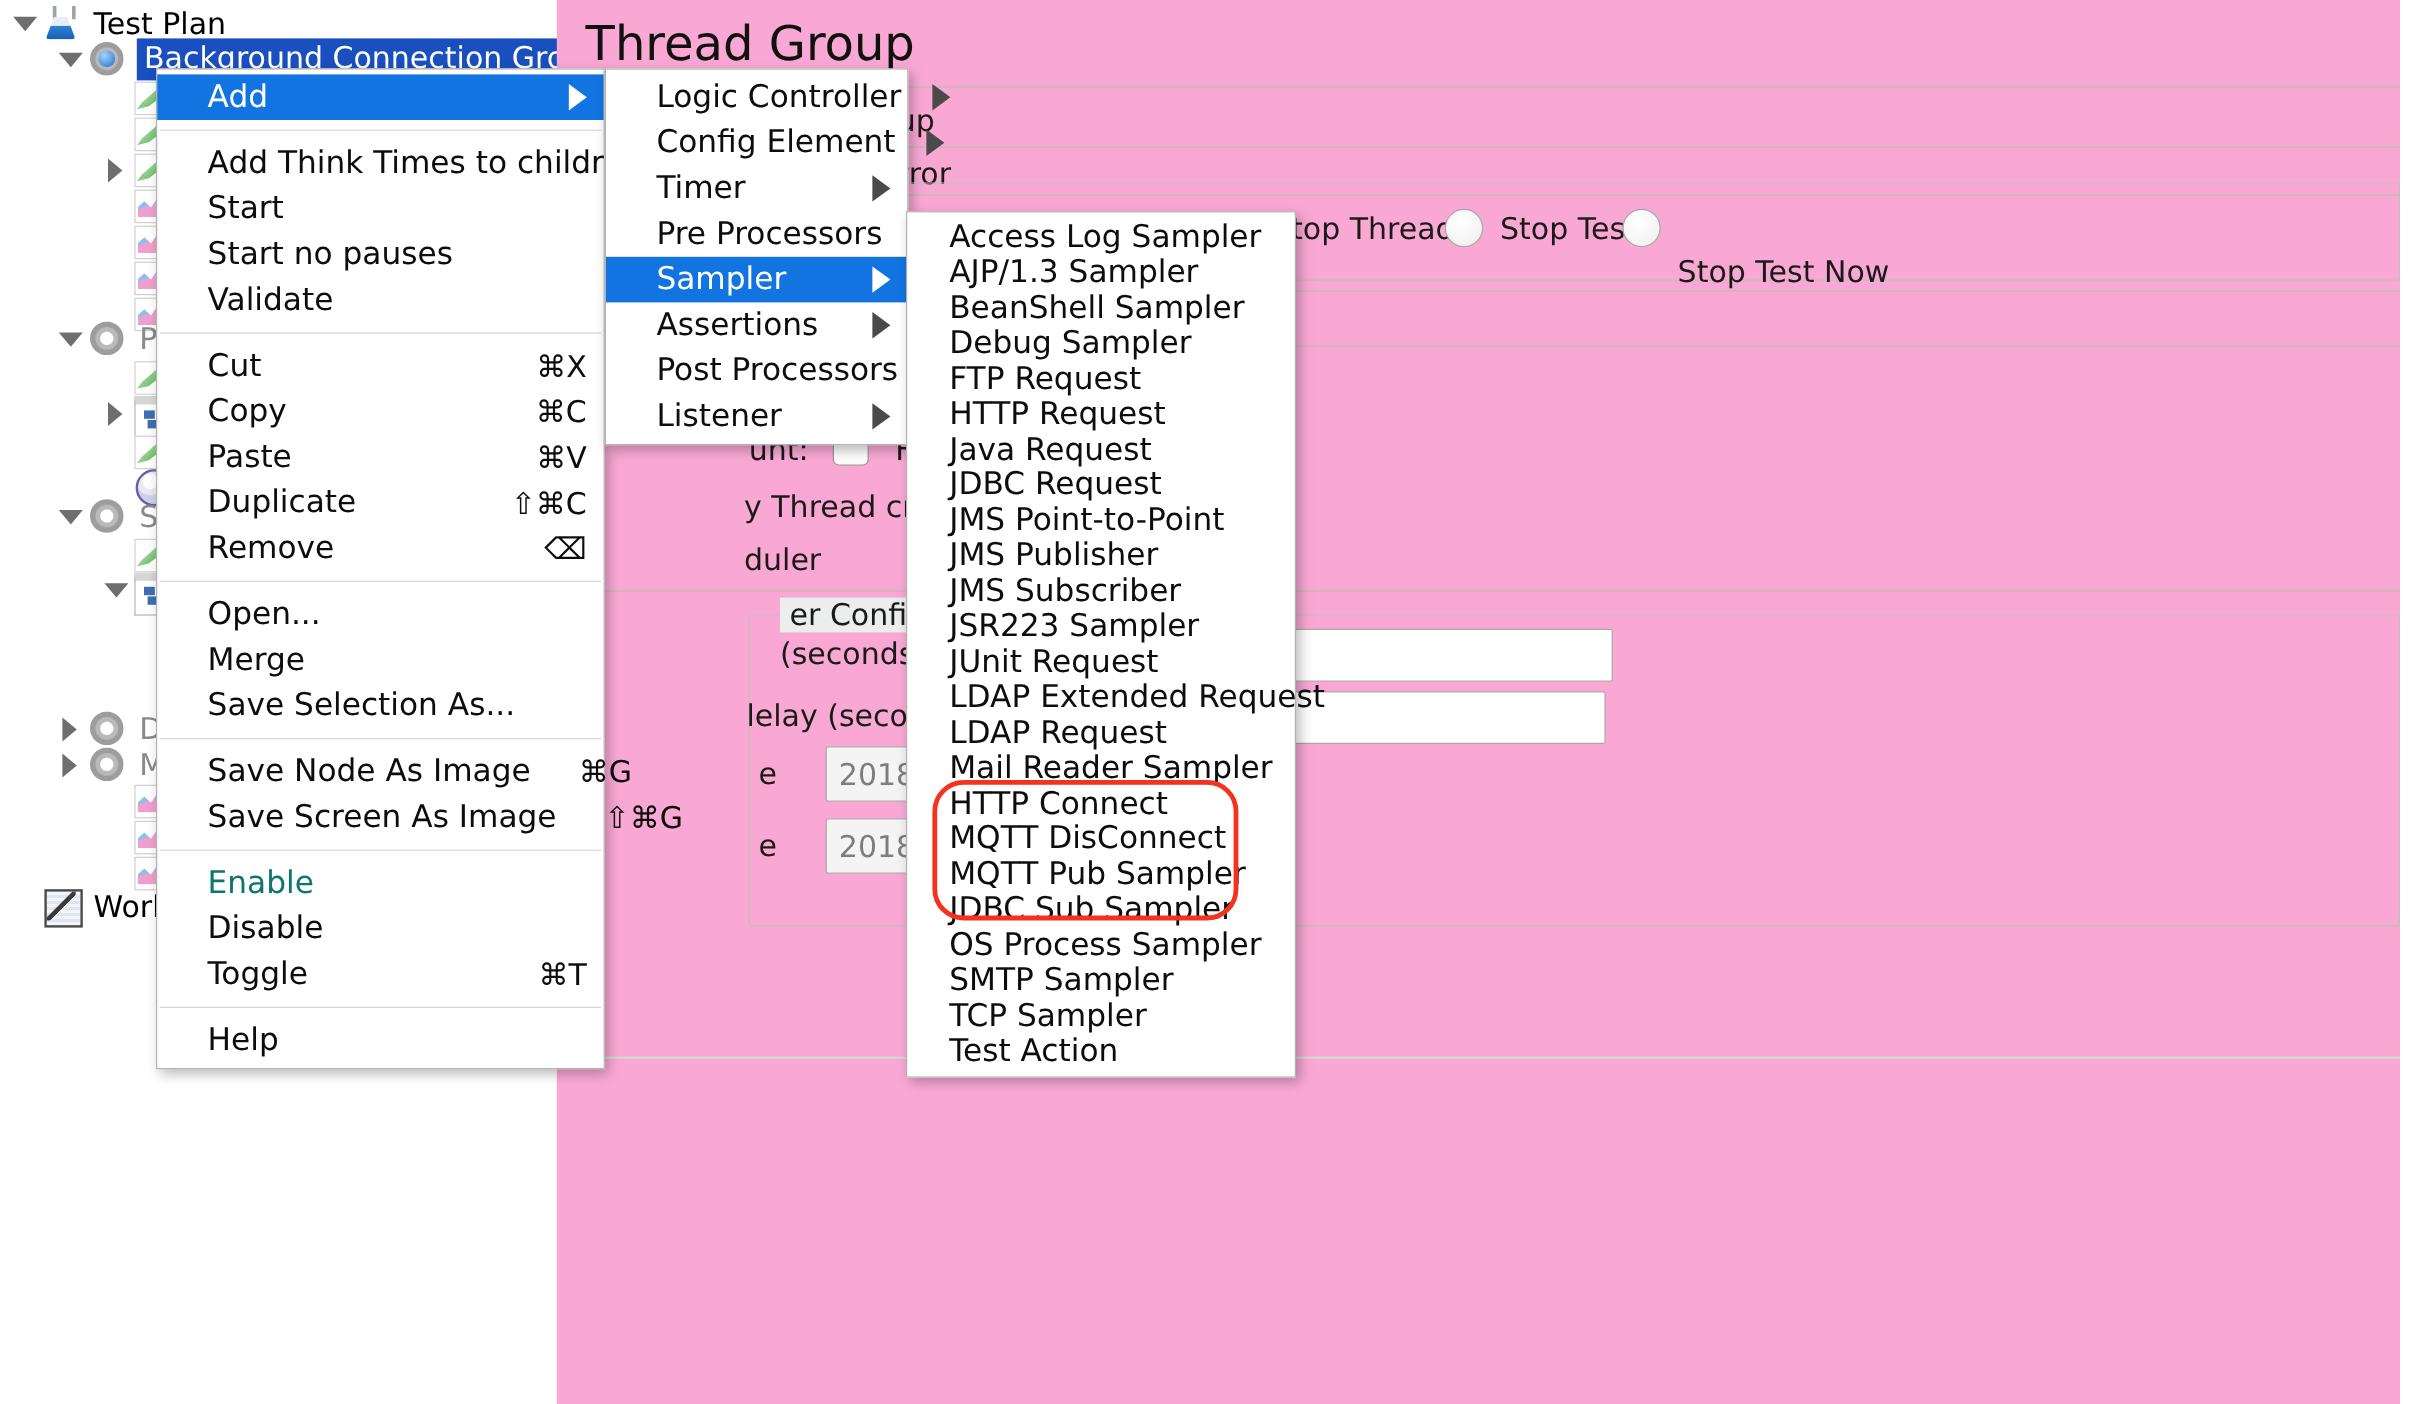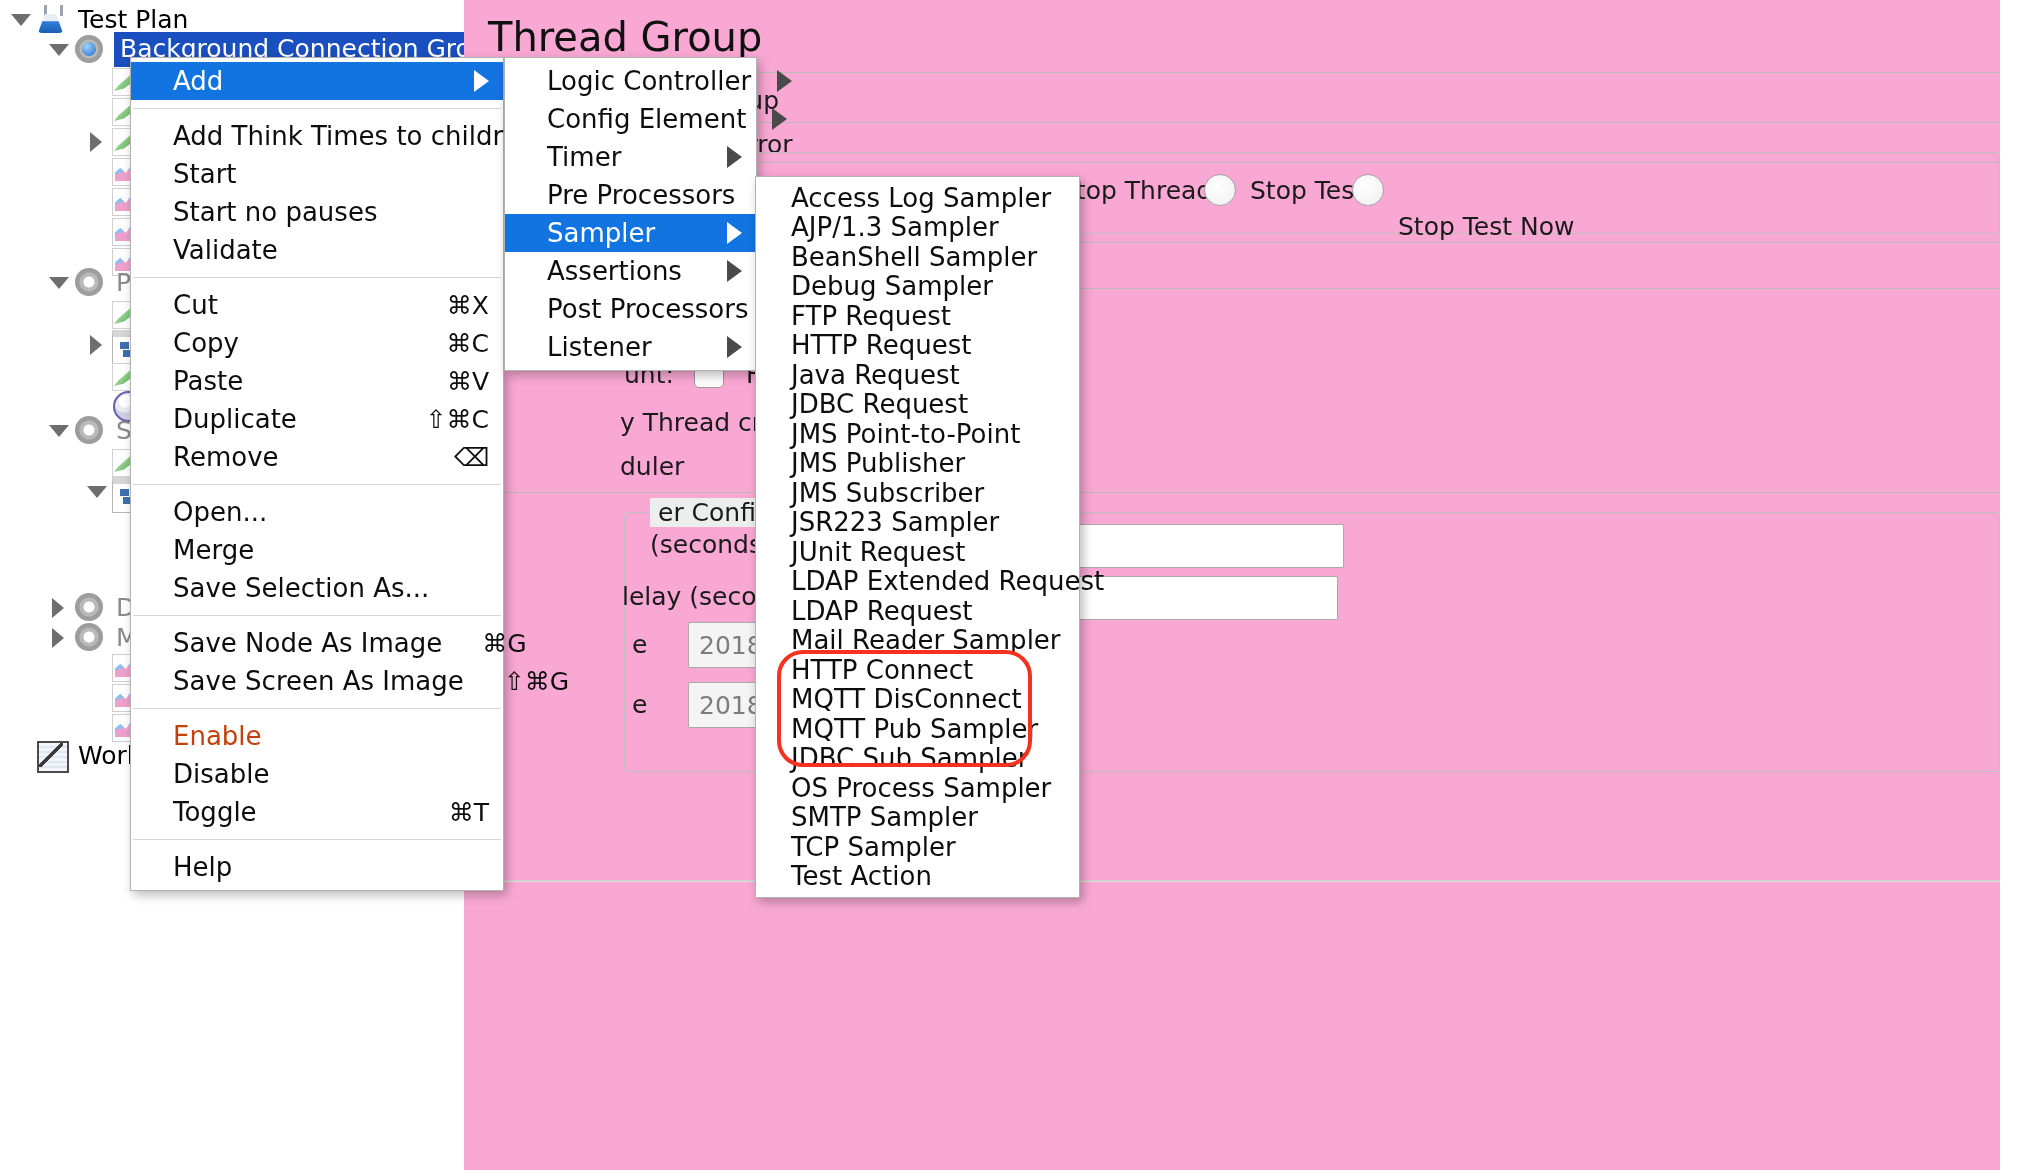--- a/index.html
+++ b/index.html
@@ -253,21 +253,21 @@
     position: relative;
     display: flex;
     align-items: center;
     height: 38px;
     padding: 0 14px 0 42px;
     font-size: 26px;
     color: #0d0d0d;
     white-space: nowrap;
   }
   .mi.hl { background: #1274e0; color: #ffffff; }
-  .mi.disabled { color: #c2410c; justify-content: center; }
+  .mi.disabled { color: #0f766e; justify-content: center; }
   .mi .label { flex: 1 1 auto; }
   .mi .accel {
     margin-left: 40px;
     font-size: 25px;
     color: #0d0d0d;
     text-align: right;
   }
   .mi .arrow {
     width: 0; height: 0;
     margin-left: 26px;

